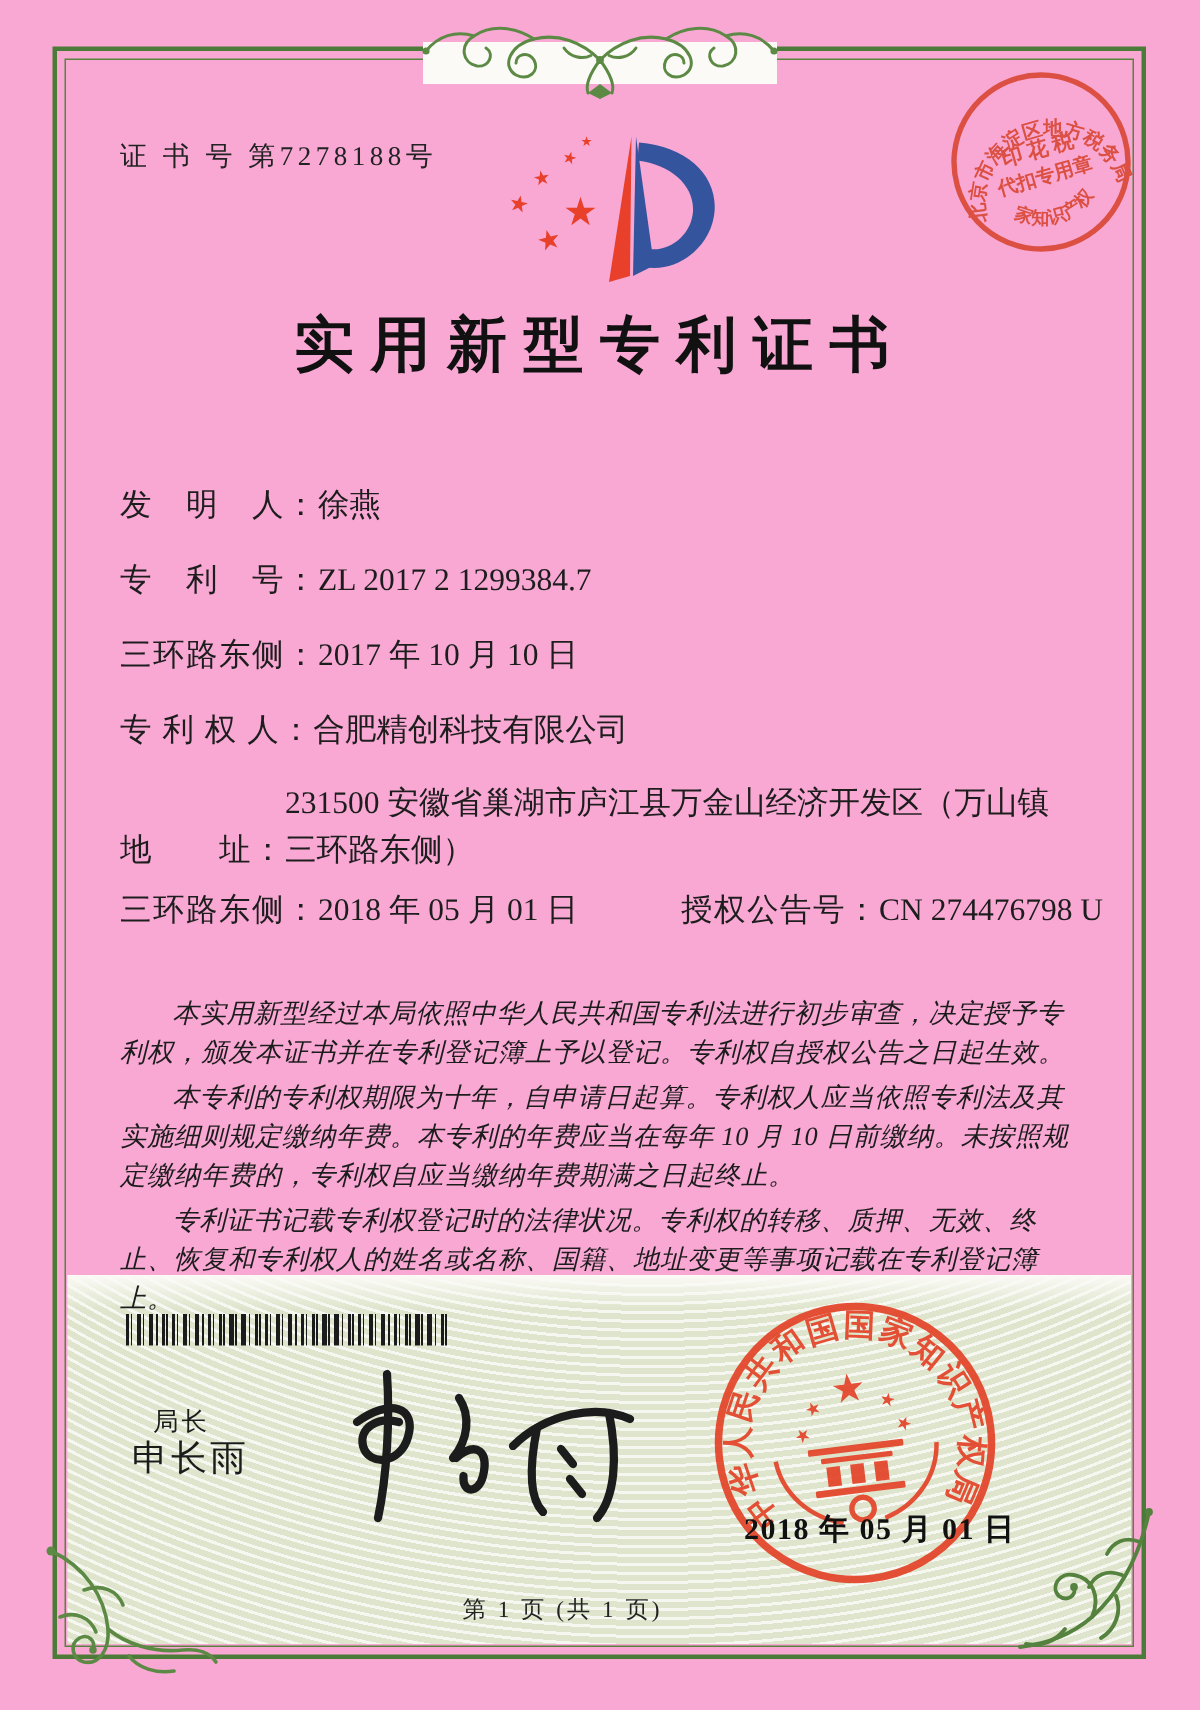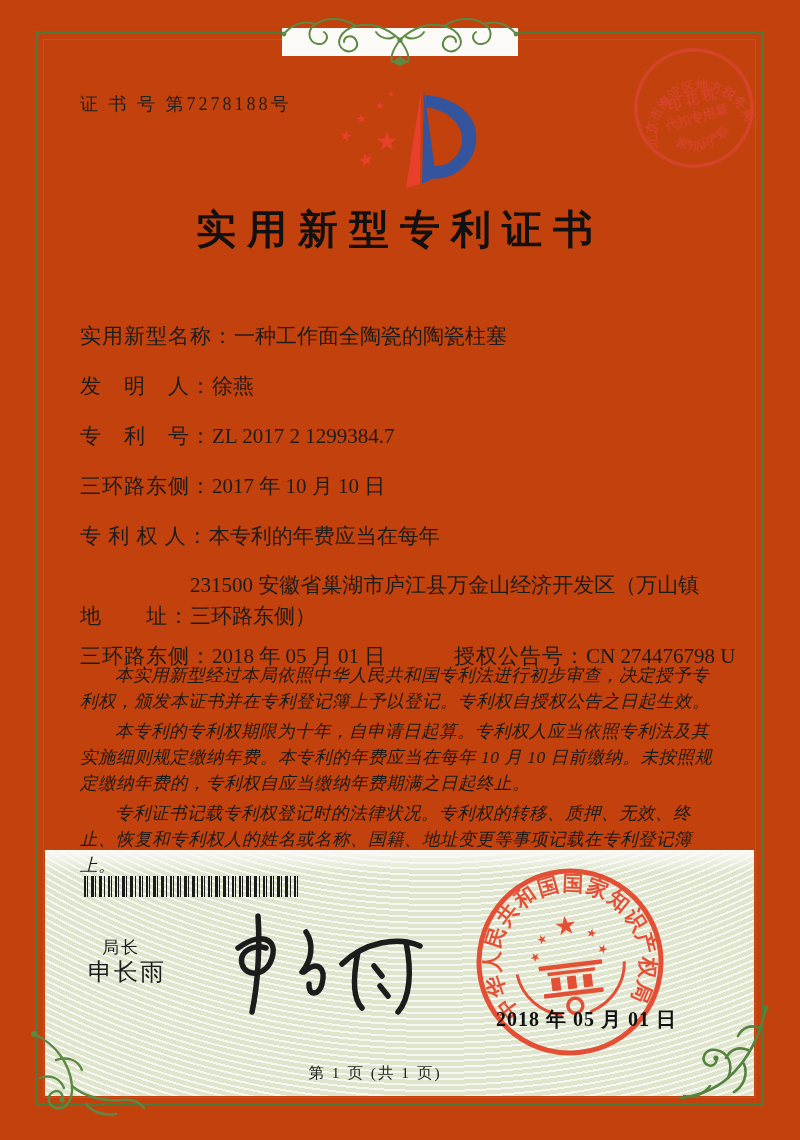--- a/index.html
+++ b/index.html
@@ -1,17 +1,17 @@
 <!DOCTYPE html>
 <html><head>
 <meta charset="utf-8">
 <style>
   html,body{margin:0;padding:0;}
   body{width:800px;height:1140px;background:#f4f2ec;font-family:"Liberation Serif","DejaVu Serif",serif;}
-  .page{position:relative;width:800px;height:1140px;background:#c2410c;overflow:hidden;}
+  .page{position:relative;width:800px;height:1140px;background:#f9a8d4;overflow:hidden;}
 
   
   .frame-outer{position:absolute;left:35px;top:31px;right:36px;bottom:34px;border:3px solid #4c7a38;}
   .frame-inner{position:absolute;left:43px;top:39px;right:44px;bottom:42px;border:1px solid #57833f;}
 
   
   .green-band{position:absolute;left:45px;right:46px;top:850px;bottom:44px;
     background-color:#dfe5cd;
     background-image:repeating-radial-gradient(circle at 55% -640px, rgba(255,255,255,0) 0 4px, rgba(255,255,255,.7) 4px 6px);}
   .green-band::before{content:"";position:absolute;left:0;right:0;top:0;height:22px;
@@ -142,25 +142,24 @@
       <text x="16" y="55" font-size="15" transform="rotate(12 16 50)">★</text>
       <text x="31" y="37" font-size="13" transform="rotate(-10 31 32)">★</text>
       <text x="50" y="23" font-size="11" transform="rotate(14 50 19)">★</text>
       <text x="61" y="11" font-size="9">★</text>
     </g>
   </svg>
 
   <div class="title">实用新型专利证书</div>
 
   <div class="fields">
-    <div class="frow"><span class="lbl lbl-sp">实用新型名称：</span><span>一种工作面全陶瓷的陶瓷柱塞</span></div>
     <div class="frow"><span class="lbl">发　明　人：</span><span>徐燕</span></div>
     <div class="frow"><span class="lbl">专　利　号：</span><span>ZL 2017 2 1299384.7</span></div>
     <div class="frow"><span class="lbl">三环路东侧：</span><span>2017 年 10 月 10 日</span></div>
-    <div class="frow"><span class="lbl">专 利 权 人：</span><span>本专利的年费应当在每年</span></div>
+    <div class="frow"><span class="lbl">专 利 权 人：</span><span>合肥精创科技有限公司</span></div>
     <div class="frow frow-addr">
         <span class="lbl">地　　址：</span>
         <span><span>231500 安徽省巢湖市庐江县万金山经济开发区（万山镇</span><br><span>三环路东侧）</span></span>
       </div>
     <div class="frow frow-grant"><span class="lbl">三环路东侧：</span><span>2018 年 05 月 01 日</span><span class="grant2"><span class="lbl">授权公告号：</span><span>CN 274476798 U</span></span></div>
   </div>
 
   <div class="paras">
     <p>本实用新型经过本局依照中华人民共和国专利法进行初步审查，决定授予专利权，颁发本证书并在专利登记簿上予以登记。专利权自授权公告之日起生效。</p>
     <p>本专利的专利权期限为十年，自申请日起算。专利权人应当依照专利法及其实施细则规定缴纳年费。本专利的年费应当在每年 10 月 10 日前缴纳。未按照规定缴纳年费的，专利权自应当缴纳年费期满之日起终止。</p>

